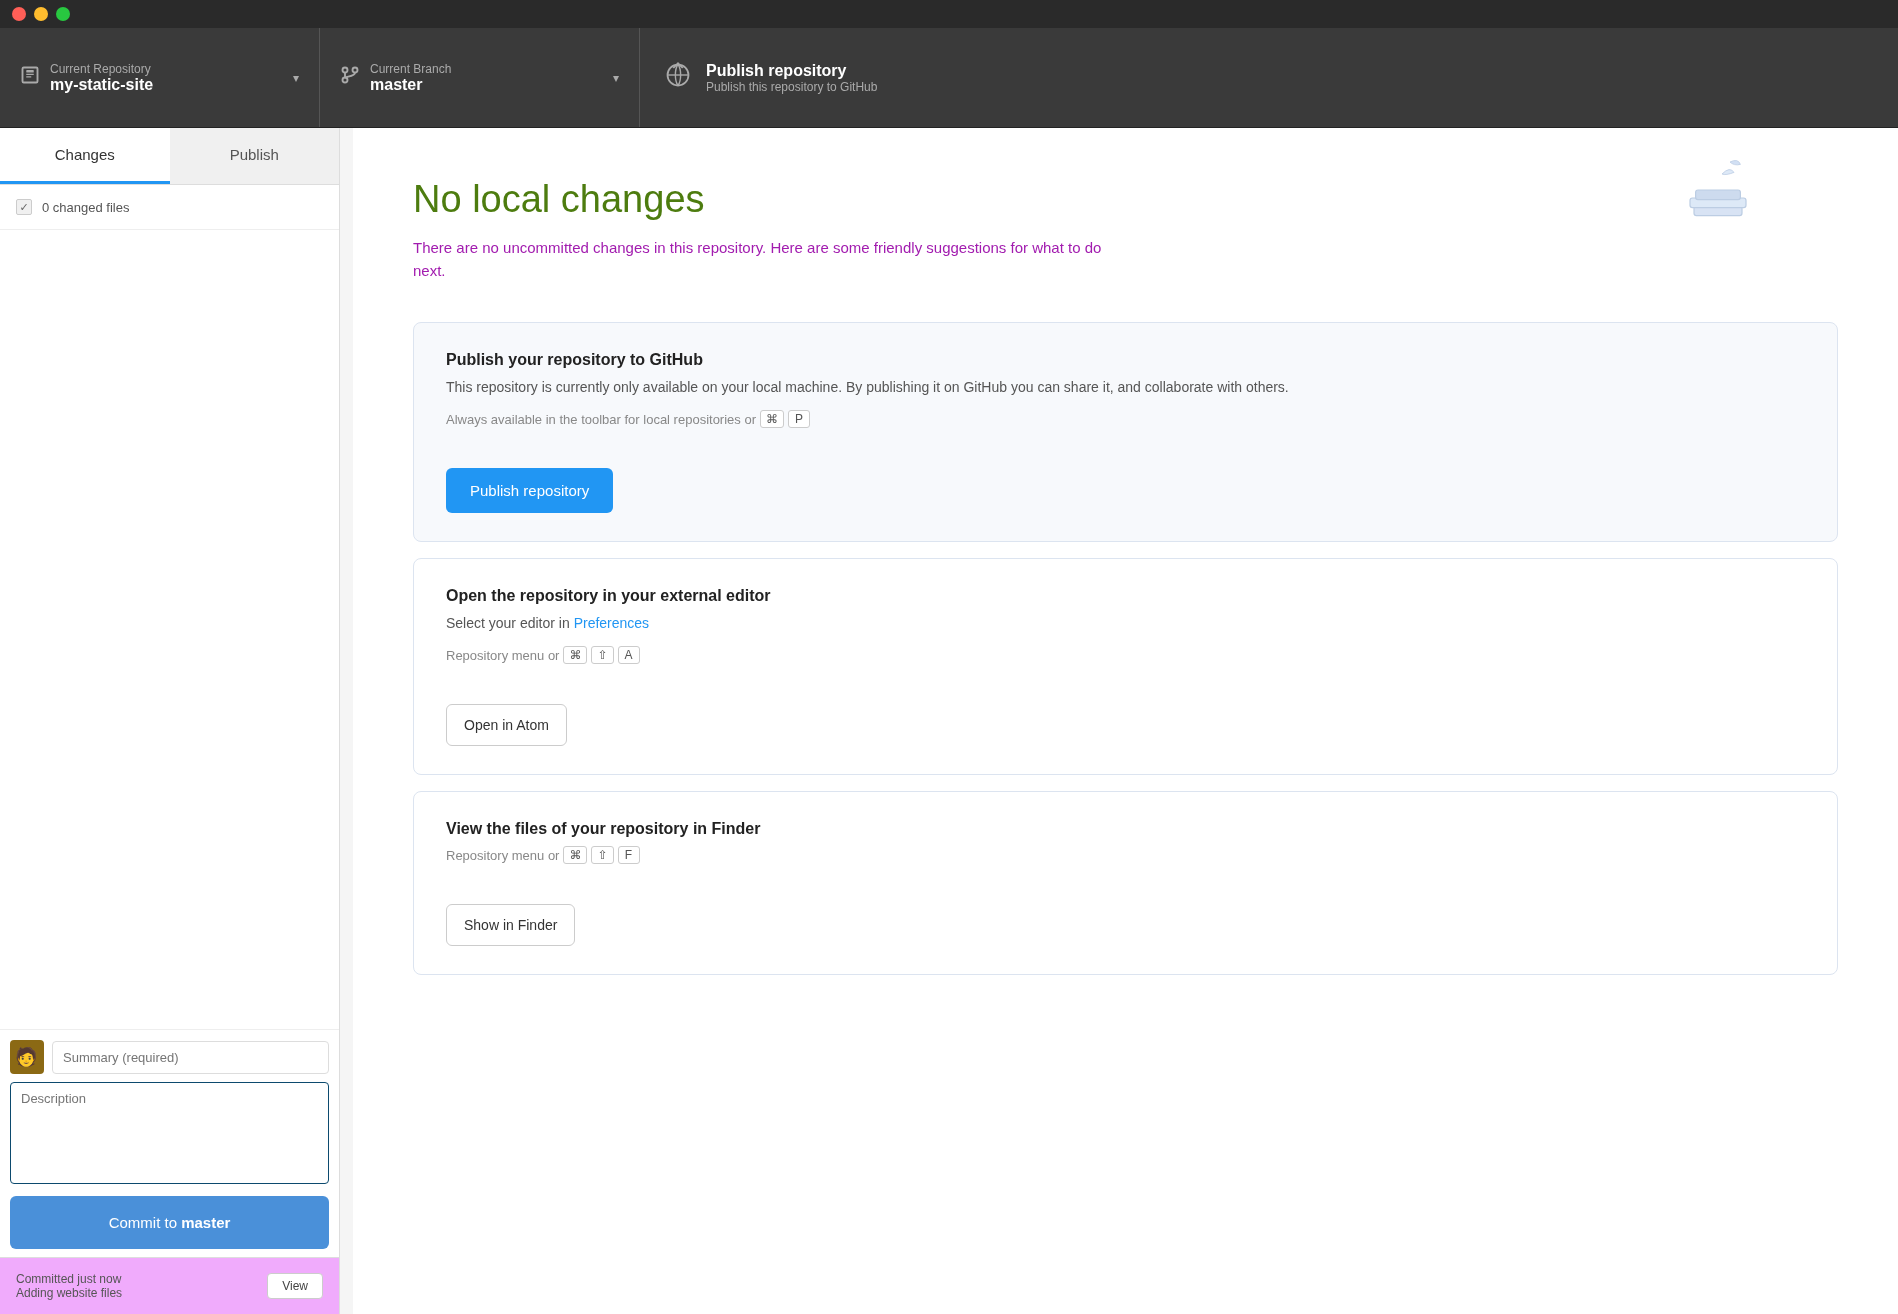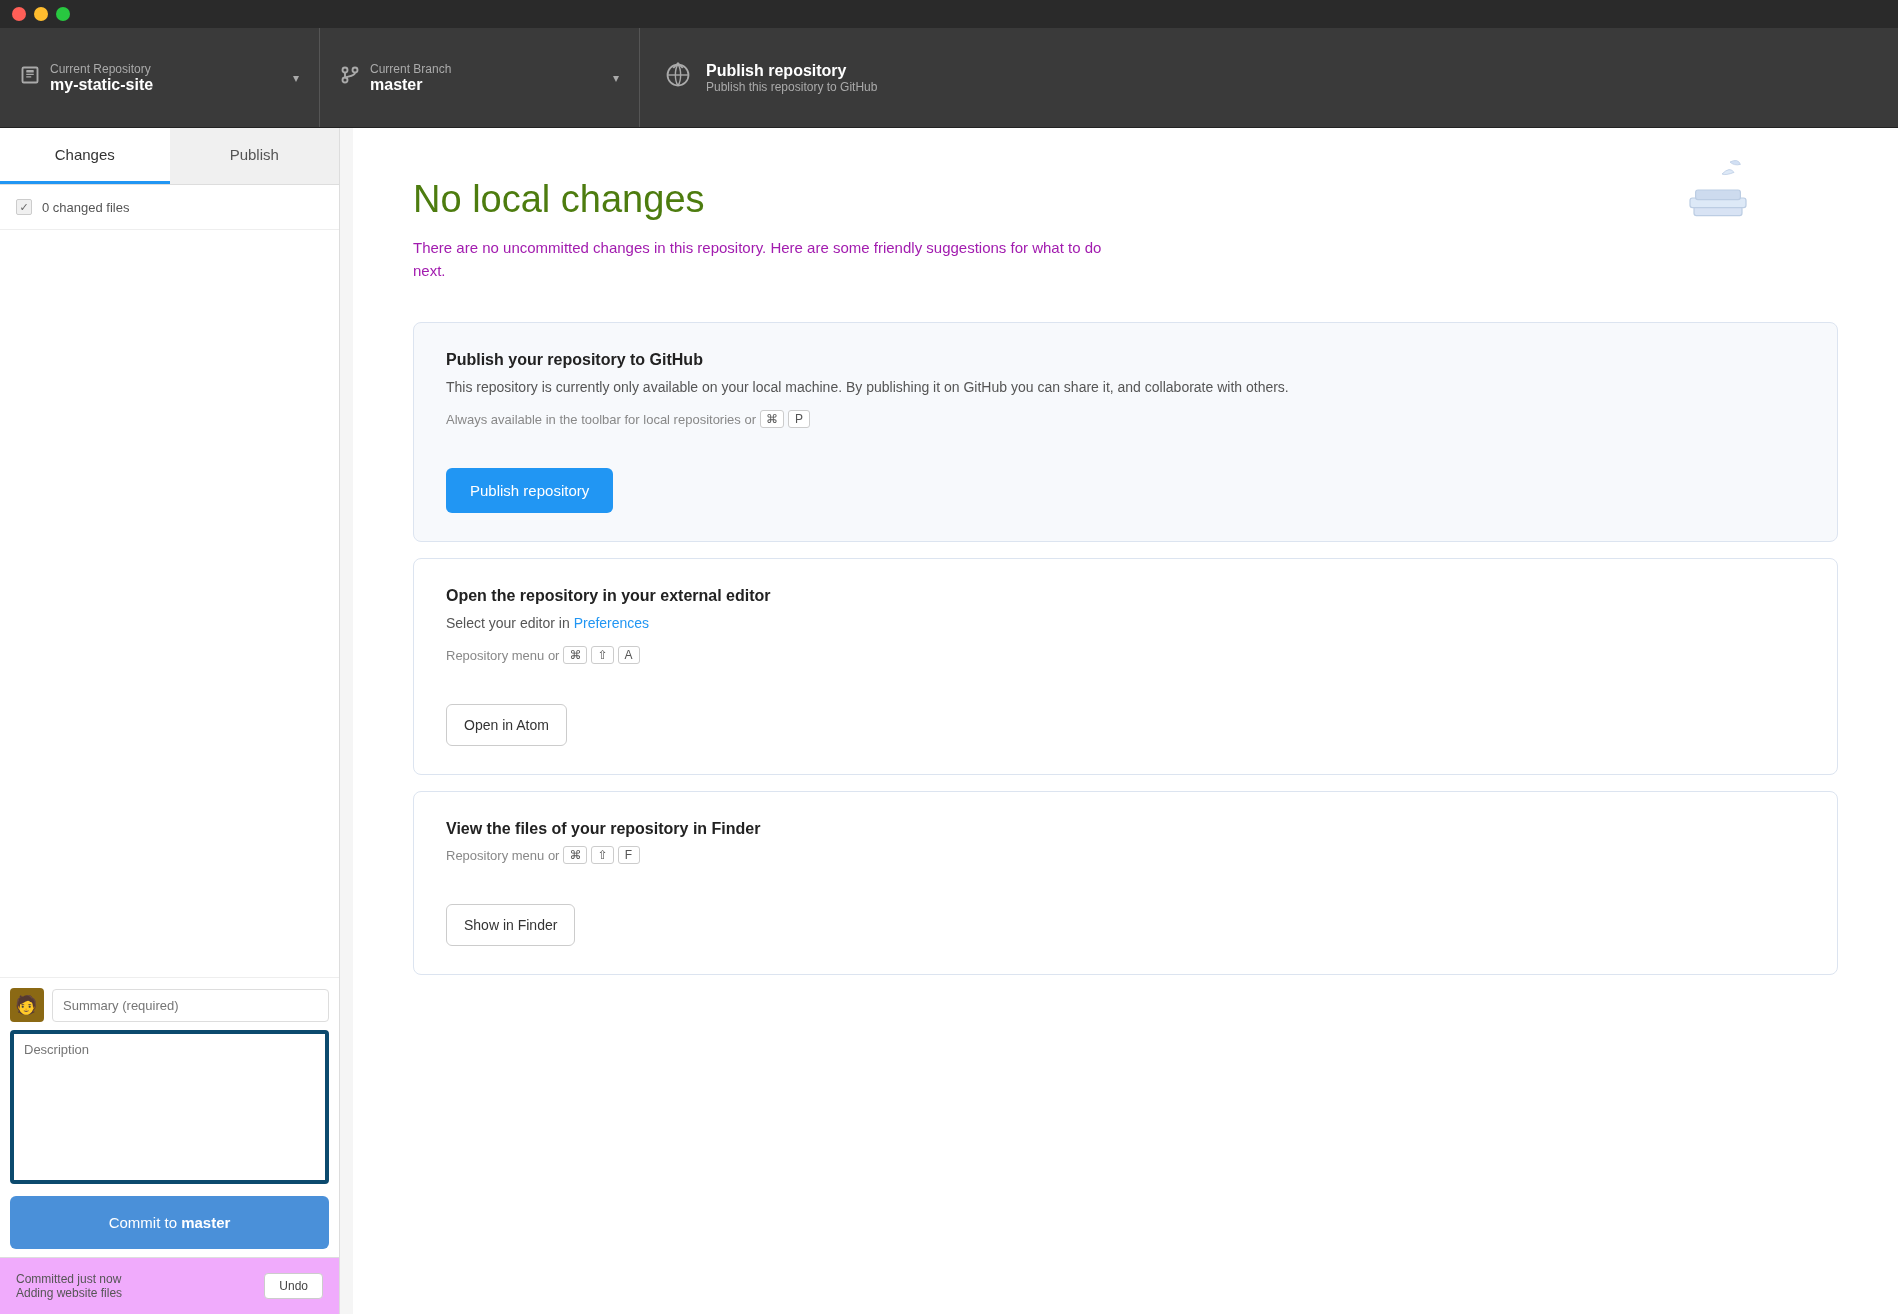--- a/index.html
+++ b/index.html
@@ -198,27 +198,27 @@
       flex: 1;
       border: 1px solid #ddd;
       border-radius: 4px;
       padding: 8px 10px;
       font-size: 13px;
       color: #999;
       outline: none;
     }
     .description-input {
       width: 100%;
-      border: 4px solid #0c4a6e;
+      border: 1px solid #0c4a6e;
       border-radius: 4px;
       padding: 8px 10px;
       font-size: 13px;
       color: #999;
       resize: none;
-      height: 154px;
+      height: 102px;
       outline: none;
       font-family: inherit;
     }
 
     
     .commit-button {
       width: 100%;
       padding: 18px;
       background: #4A90D9;
       color: #fff;
@@ -458,21 +458,21 @@
       <button class="commit-button">
         <span>Commit to </span><span class="commit-button-bold">master</span>
       </button>
     </div>
 
     <div class="footer-status">
       <div>
         <div class="footer-status-text">Committed just now</div>
         <div class="footer-status-text commit-msg">Adding website files</div>
       </div>
-      <button class="undo-button">Undo</button>
+      <button class="undo-button">View</button>
     </div>
 
   </div>
 
   <div class="main-content">
 
     <div class="main-header">
 
       <svg class="books-illustration" style="position:absolute;right:80px;top:-20px;" viewBox="0 0 100 110" fill="none" xmlns="http://www.w3.org/2000/svg">
 

